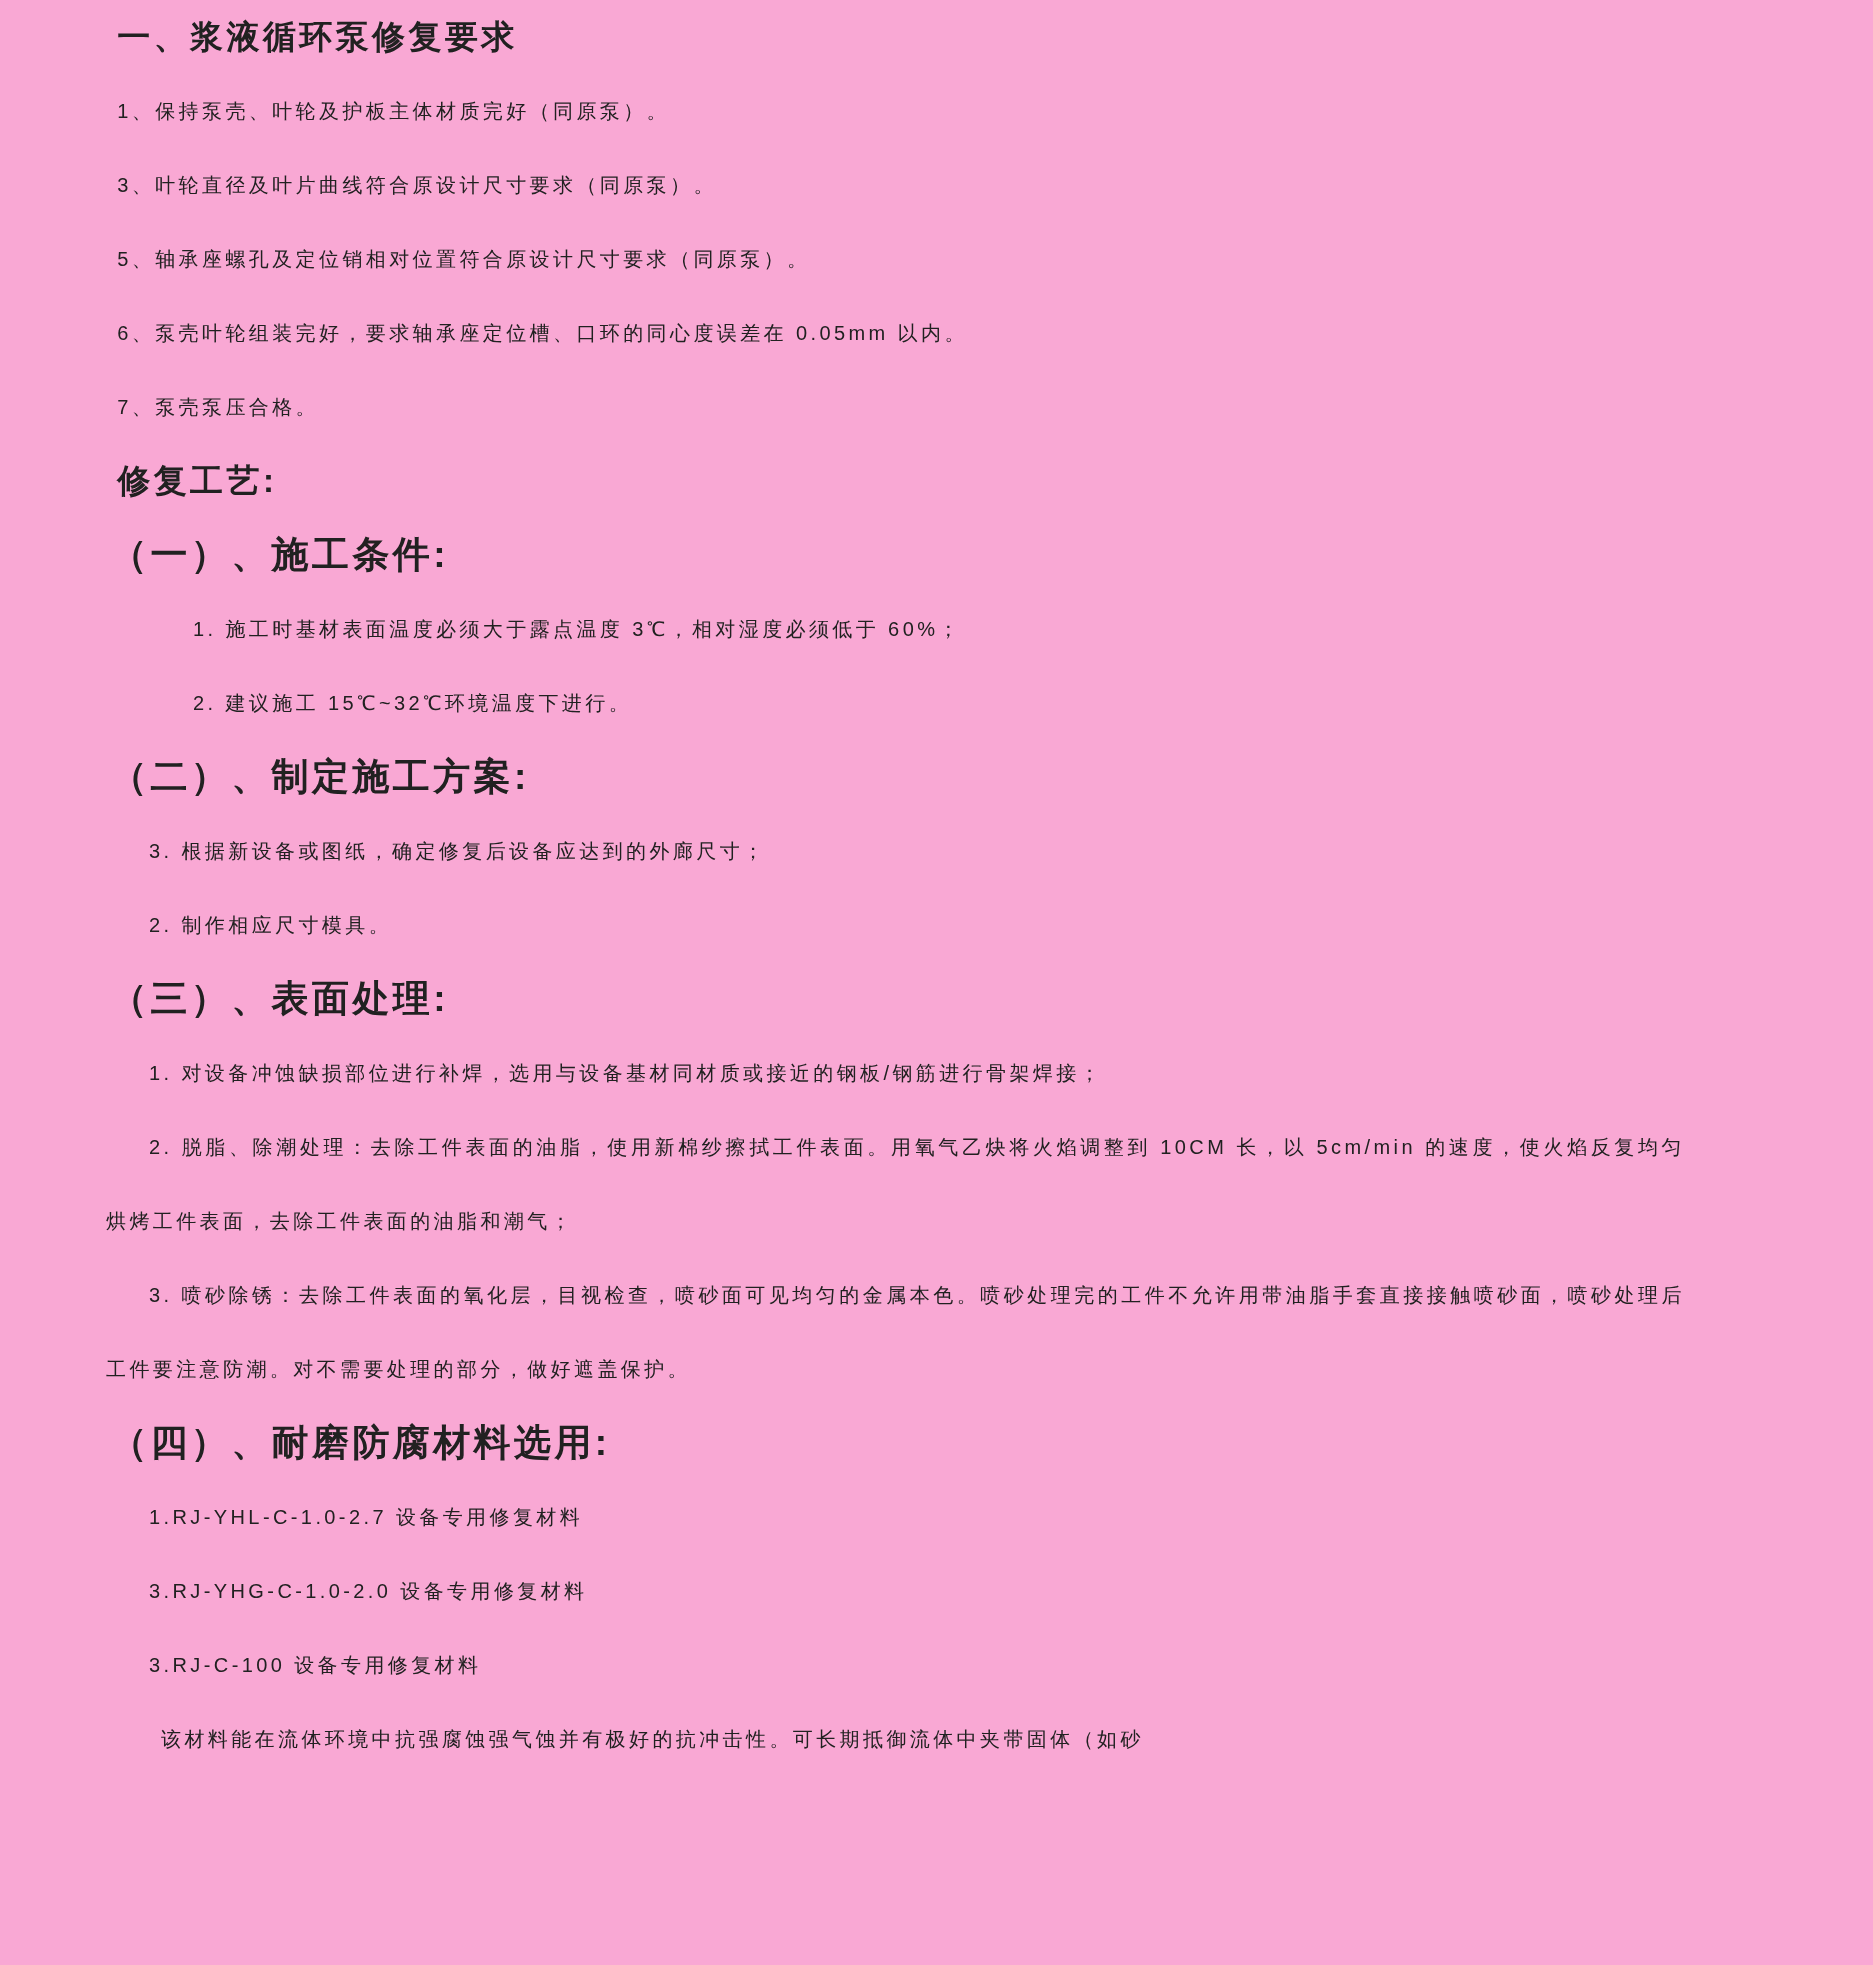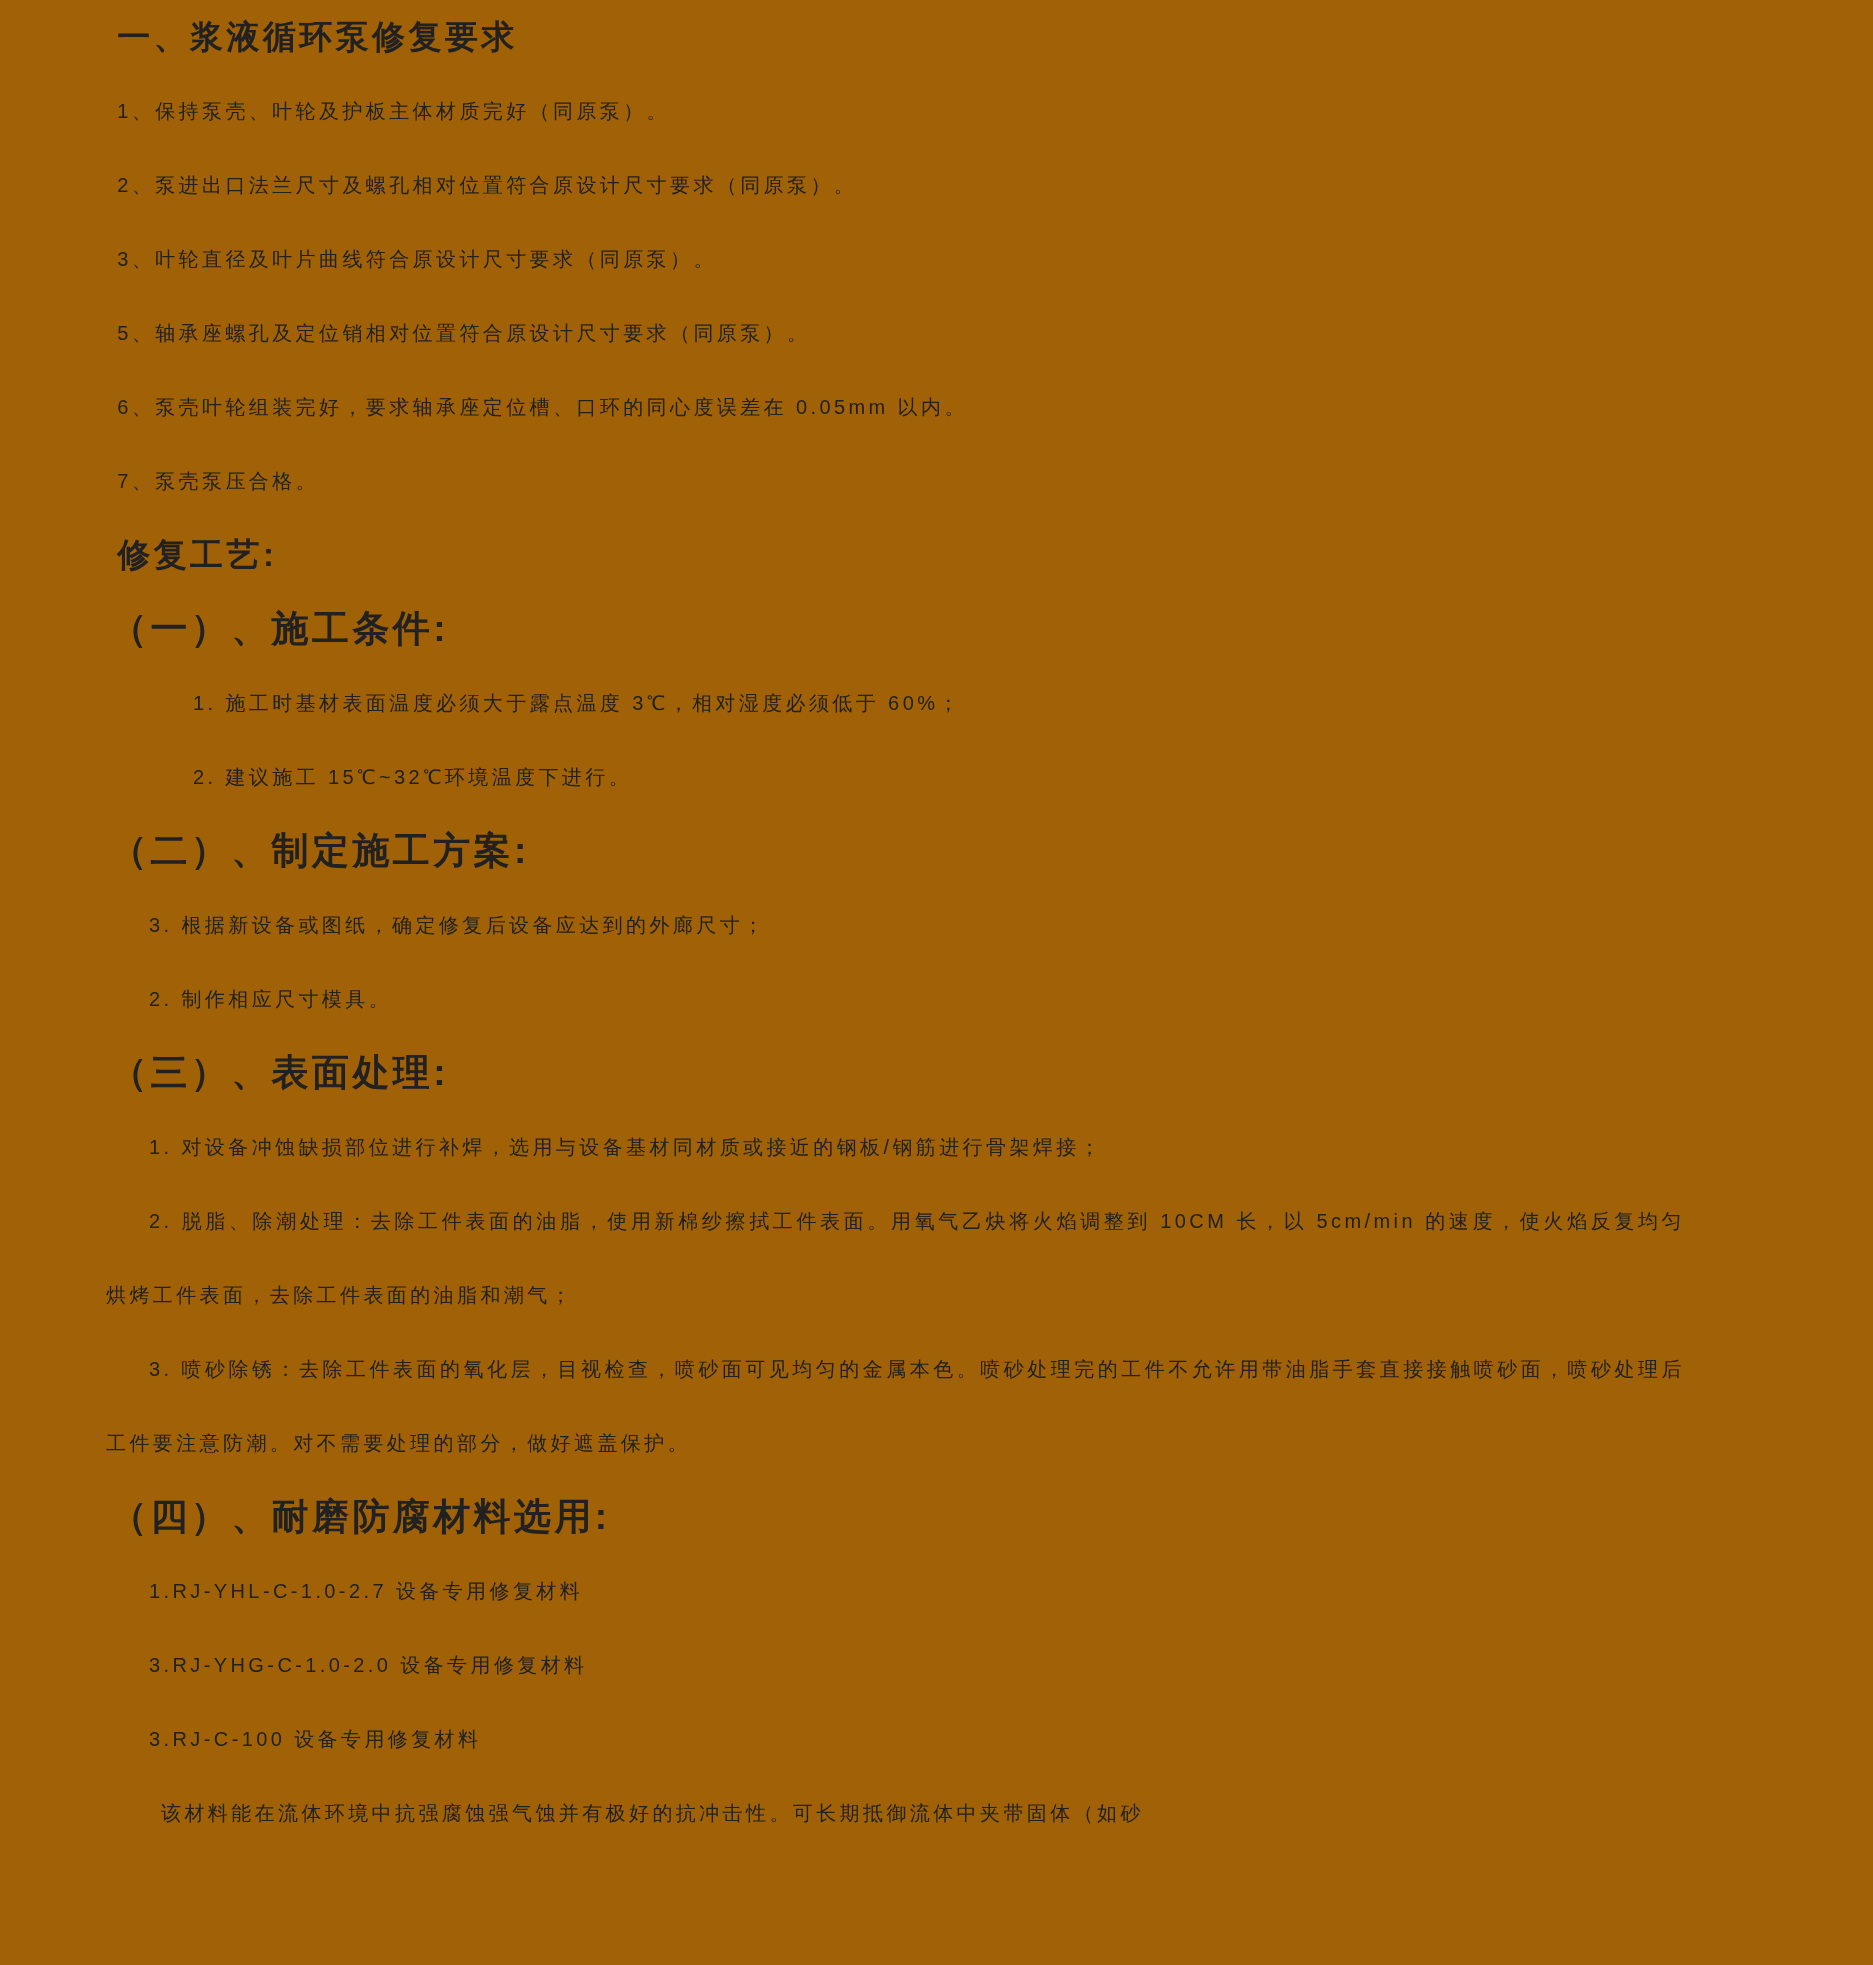--- a/index.html
+++ b/index.html
@@ -15,21 +15,21 @@
   .page {
     box-sizing: border-box;
     width: 1874px;
     height: 1965px;
     padding: 0 189px 0 106px;
     font-family: "Liberation Sans", sans-serif;
     font-size: 32px;
     line-height: 74px;
     letter-spacing: 3.4px;
     color: #212121;
-    background: #a16207;
+    background: #f9a8d4;
   }
   .ln {
     margin: 0;
     padding: 0;
     font-weight: normal;
     font-size: 20px;
   }
   
   .h0 {
     font-weight: bold;
@@ -64,21 +64,20 @@
   }
 </style>
 </head>
 <body>
 
 <div class="page">
 
   <h1 class="ln h0">一、浆液循环泵修复要求</h1>
 
   <p class="ln item">1、保持泵壳、叶轮及护板主体材质完好（同原泵）。</p>
-  <p class="ln item">2、泵进出口法兰尺寸及螺孔相对位置符合原设计尺寸要求（同原泵）。</p>
   <p class="ln item">3、叶轮直径及叶片曲线符合原设计尺寸要求（同原泵）。</p>
   <p class="ln item">5、轴承座螺孔及定位销相对位置符合原设计尺寸要求（同原泵）。</p>
   <p class="ln item">6、泵壳叶轮组装完好，要求轴承座定位槽、口环的同心度误差在 0.05mm 以内。</p>
   <p class="ln item">7、泵壳泵压合格。</p>
 
   <h2 class="ln h0">修复工艺:</h2>
 
   <h3 class="ln hsec">（一）、施工条件:</h3>
   <p class="ln sub-a">1. 施工时基材表面温度必须大于露点温度 3℃，相对湿度必须低于 60%；</p>
   <p class="ln sub-a">2. 建议施工 15℃~32℃环境温度下进行。</p>

